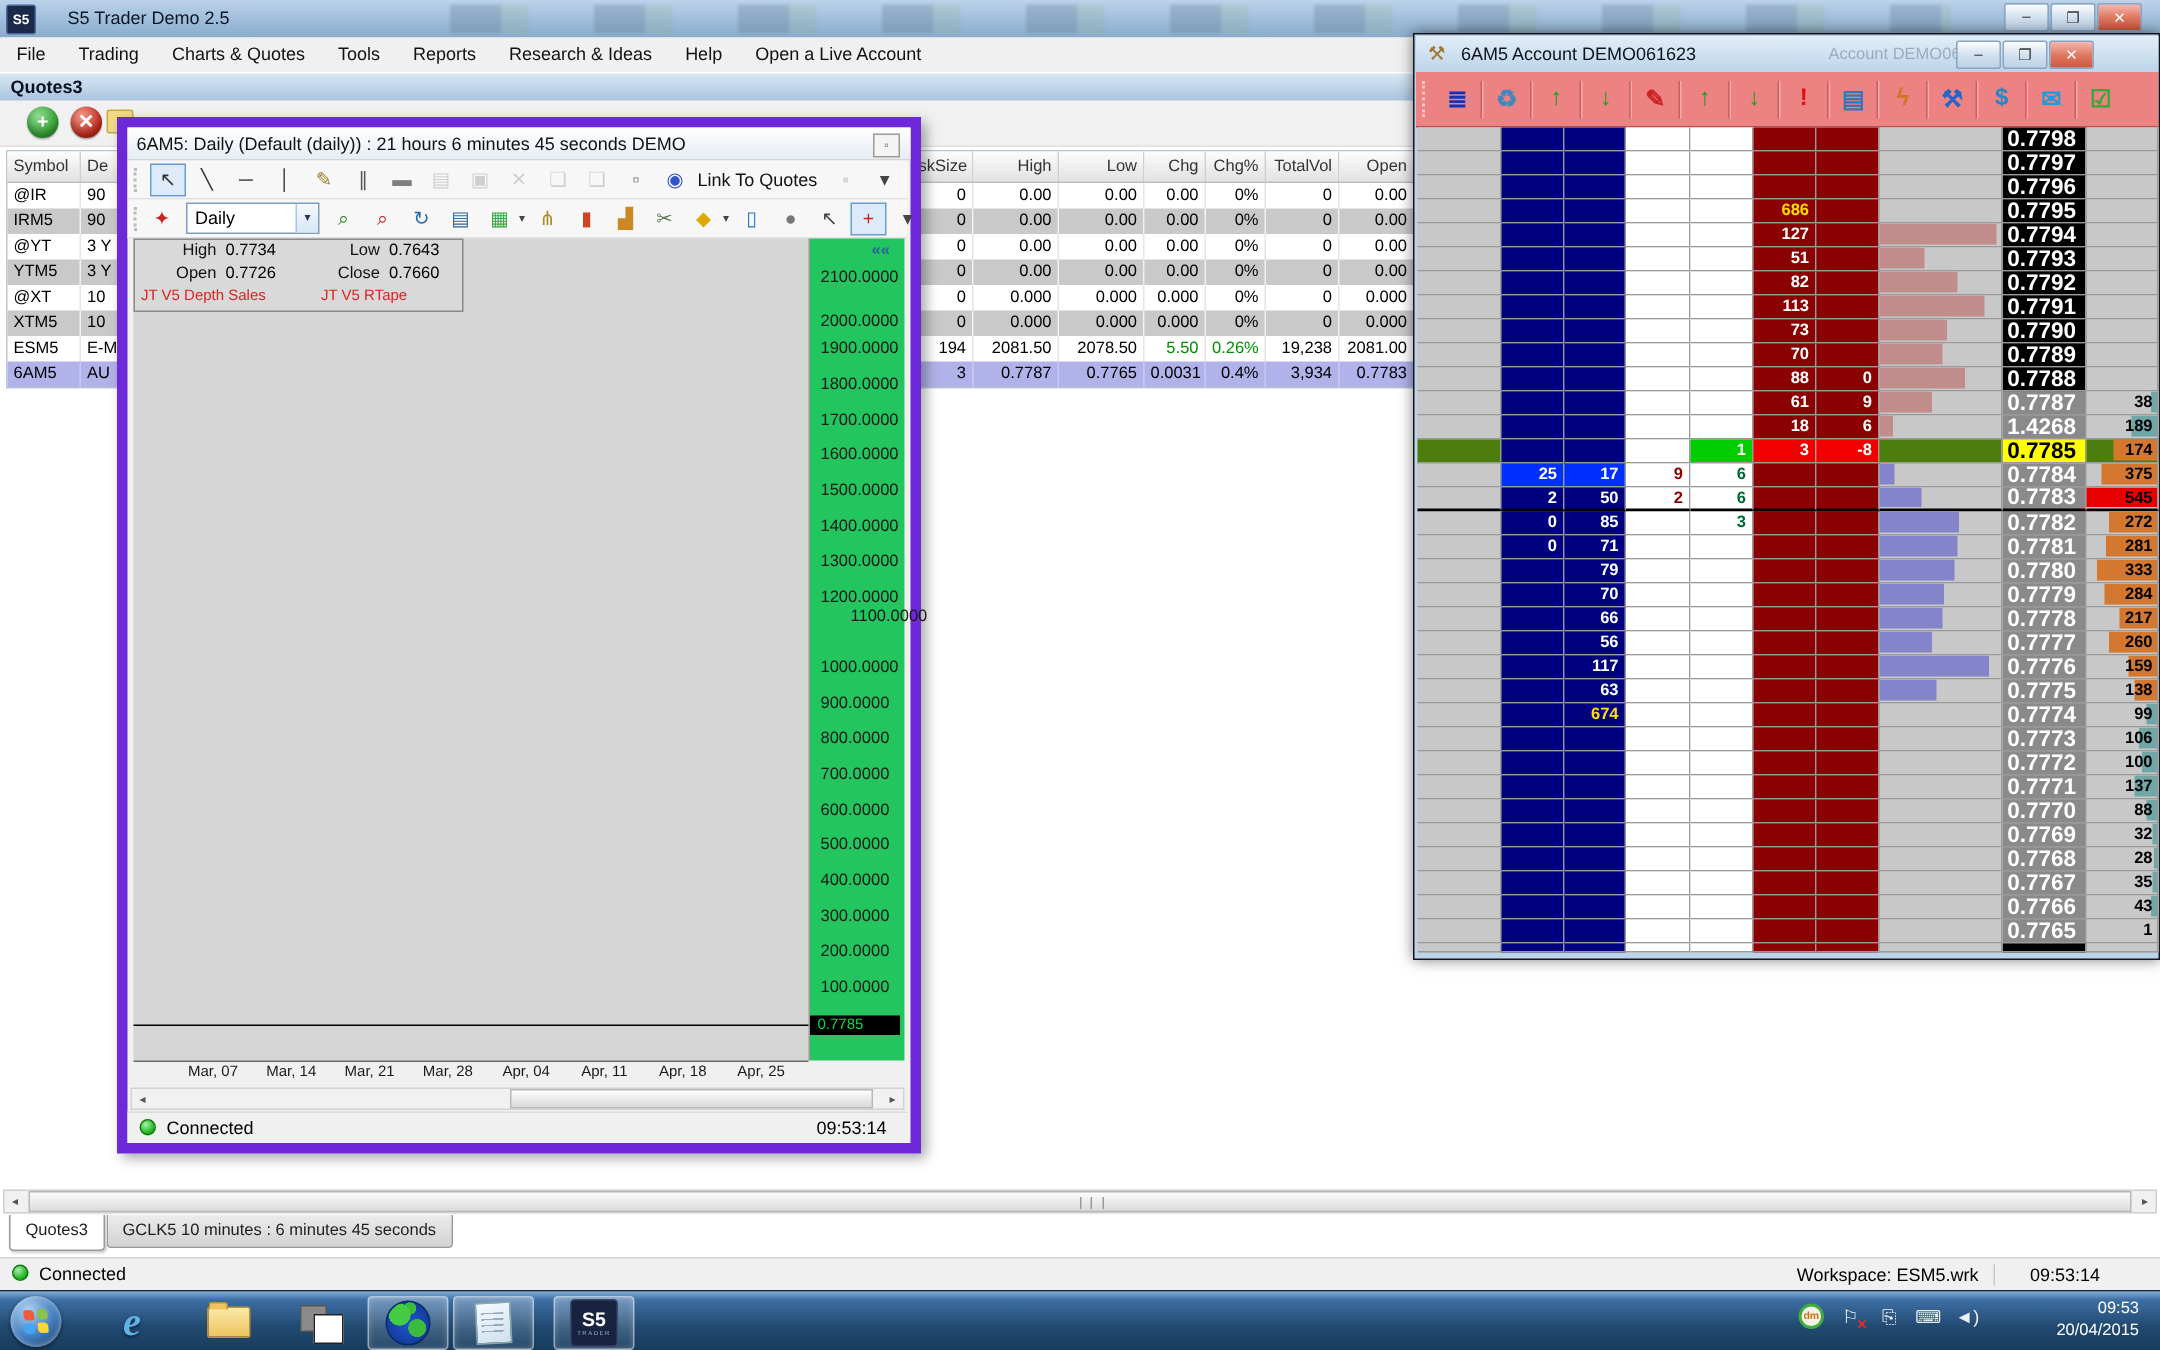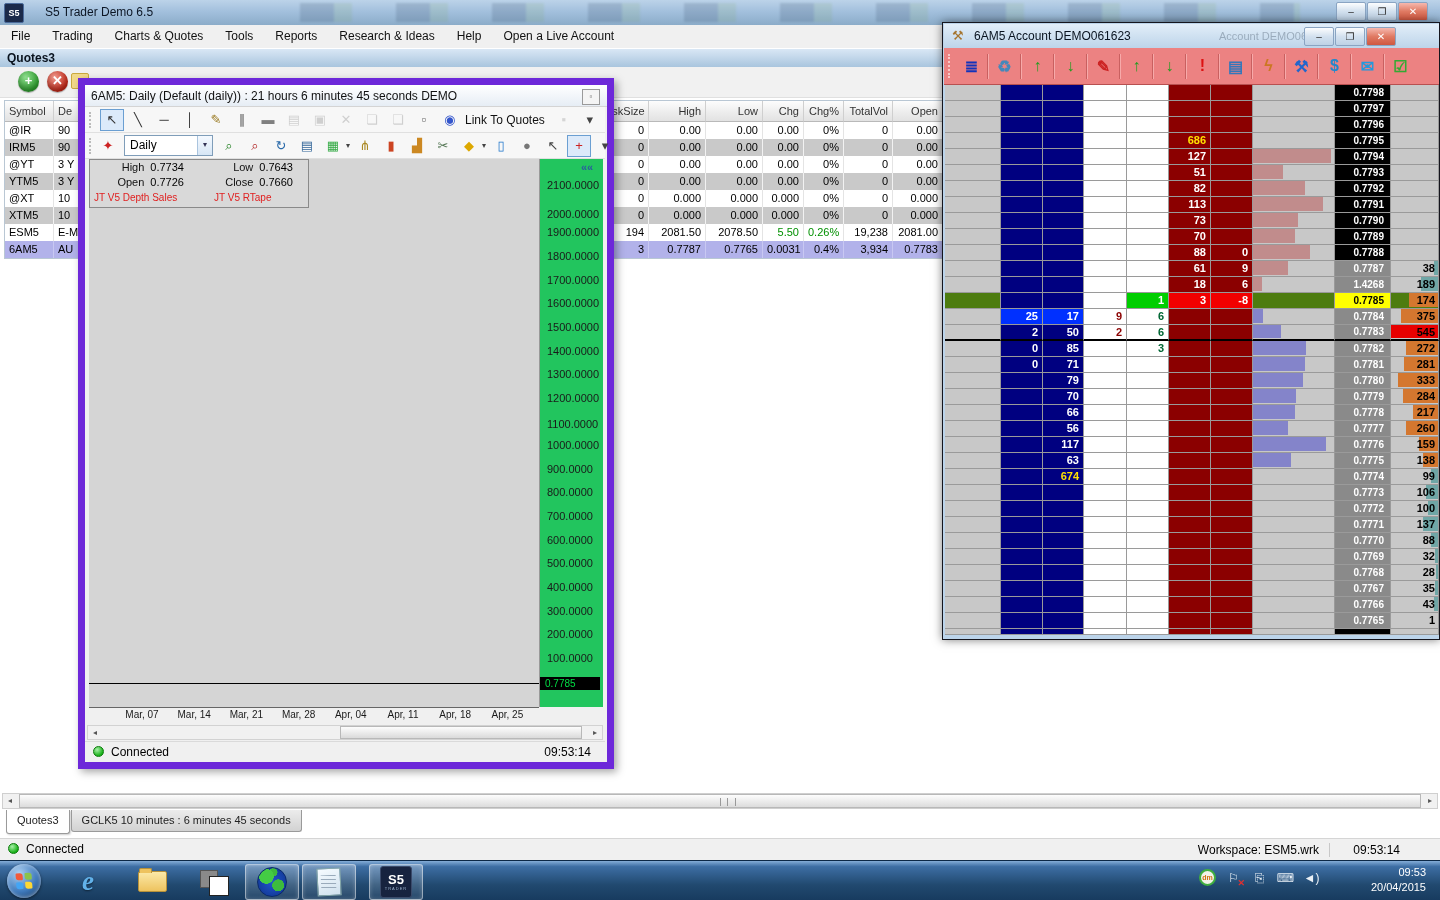--- a/index.html
+++ b/index.html
@@ -112,21 +112,21 @@
   .c-margin{background:#c8c8c8;border-right:1px solid #9a9a9a;}
   .c-b{background:#000080;color:#fff;text-align:right;padding-right:4px;}
   .c-w{background:#fff;text-align:right;padding-right:4px;}
   .cw1{color:#8b0000;}
   .cw2{color:#006633;}
   .c-a{background:#8b0000;color:#fff;text-align:right;padding-right:4px;}
   .c-hist{background:#c8c8c8;position:relative;}
   .hbar{position:absolute;left:0;top:0;bottom:1px;}
   .hbar.ask{background:#c18c8c;}
   .hbar.bid{background:#8484ca;}
-  .c-price{font-size:10px;text-align:right;padding-right:6px;}
+  .c-price{font-size:15px;text-align:right;padding-right:6px;}
   .pb{background:#000;color:#fff;}
   .pg{background:#8a8a8a;color:#fff;}
   .py{background:#ffff00;color:#000;}
   .c-vol{background:#c8c8c8;color:#000;text-align:right;position:relative;}
   .vbar{position:absolute;right:0;top:0;bottom:1px;}
   .vbar.teal{background:#6fa6a6;}
   .vbar.orange{background:#d4772f;}
   .vbar.red{background:#e80000;}
   .v-num{position:relative;z-index:1;padding-right:3px;}
   .ytext{color:#ffe000;}
@@ -190,21 +190,21 @@
   #tray-clock{position:absolute;right:14px;top:4px;text-align:right;color:#fff;font-size:11px;line-height:15px;}
 </style>
 </head>
 <body>
 
 <div id="screen">
 
   <div class="abs" id="main-titlebar">
     <div class="abs" id="title-ghost"></div>
     <div class="abs" id="main-logo">S5</div>
-    <div class="abs" id="main-title">S5 Trader Demo 6.5</div>
+    <div class="abs" id="main-title">S5 Trader Demo 2.5</div>
     <div class="abs winbtns" id="main-winbtns">
       <div class="wbtn">–</div>
       <div class="wbtn">❐</div>
       <div class="wbtn close">✕</div>
     </div>
   </div>
   <div class="abs" id="menubar"><span id="menu-items"><div class="menu-item">File</div><div class="menu-item">Trading</div><div class="menu-item">Charts &amp; Quotes</div><div class="menu-item">Tools</div><div class="menu-item">Reports</div><div class="menu-item">Research &amp; Ideas</div><div class="menu-item">Help</div><div class="menu-item">Open a Live Account</div></span></div>
   <div class="abs" id="panelhdr">Quotes3</div>
   <div class="abs" id="qtoolbar">
     <div class="roundbtn" id="btn-add">+</div>
@@ -464,21 +464,21 @@
         <span class="ytick" style="top: 20px;">2100.0000</span>
         <span class="ytick" style="top: 49px;">2000.0000</span>
         <span class="ytick" style="top: 67.3px;">1900.0000</span>
         <span class="ytick" style="top: 90.95px;">1800.0000</span>
         <span class="ytick" style="top: 114.6px;">1700.0000</span>
         <span class="ytick" style="top: 138.25px;">1600.0000</span>
         <span class="ytick" style="top: 161.9px;">1500.0000</span>
         <span class="ytick" style="top: 185.55px;">1400.0000</span>
         <span class="ytick" style="top: 209.2px;">1300.0000</span>
         <span class="ytick" style="top: 232.85px;">1200.0000</span>
-        <span class="ytick" style="top: 259px;">1100.0000</span>
+        <span class="ytick" style="top: 246px; margin-left: 20px;">1100.0000</span>
         <span class="ytick" style="top: 280.15px;">1000.0000</span>
         <span class="ytick" style="top: 303.8px;">900.0000</span>
         <span class="ytick" style="top: 327.45px;">800.0000</span>
         <span class="ytick" style="top: 351.1px;">700.0000</span>
         <span class="ytick" style="top: 374.75px;">600.0000</span>
         <span class="ytick" style="top: 398.4px;">500.0000</span>
         <span class="ytick" style="top: 422.05px;">400.0000</span>
         <span class="ytick" style="top: 445.7px;">300.0000</span>
         <span class="ytick" style="top: 469.35px;">200.0000</span>
         <span class="ytick" style="top: 493px;">100.0000</span>

